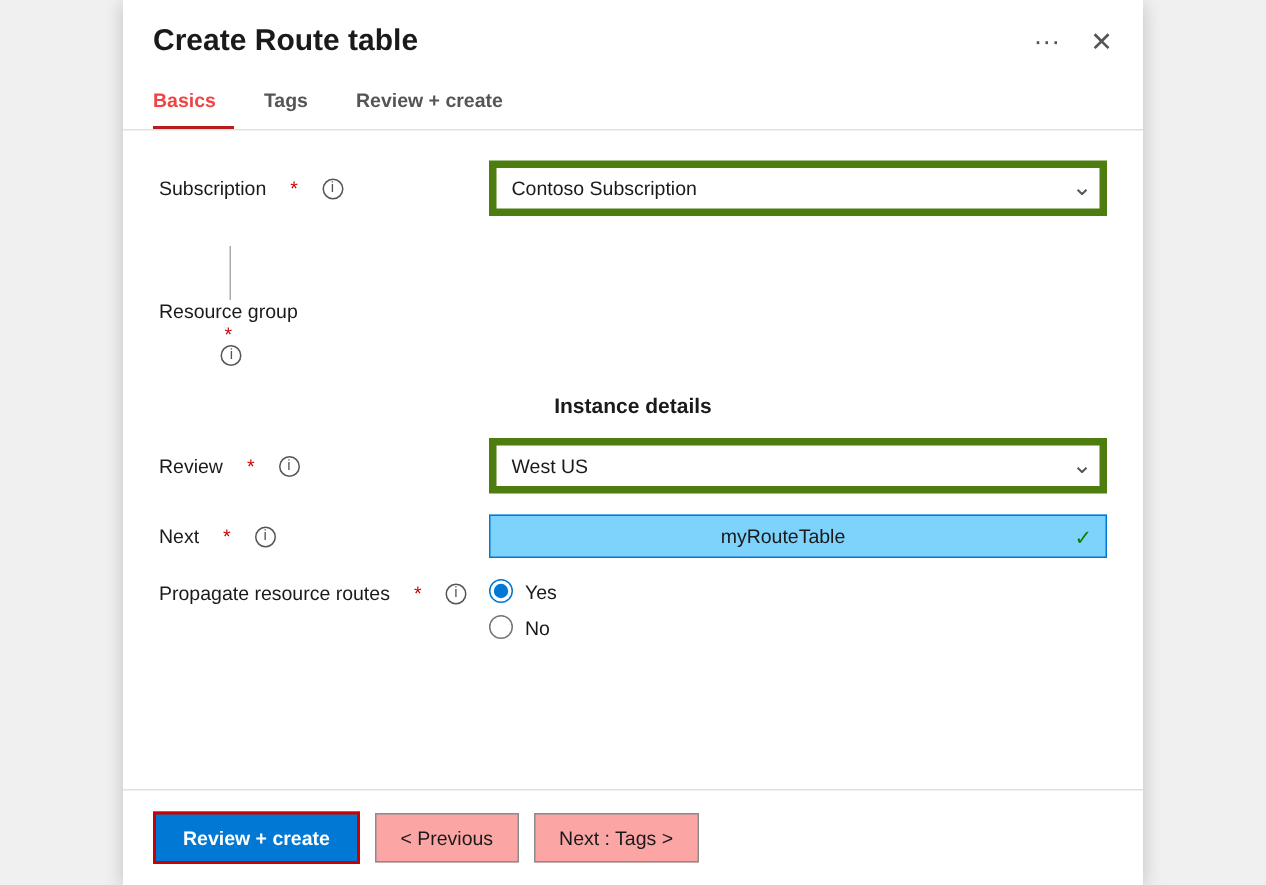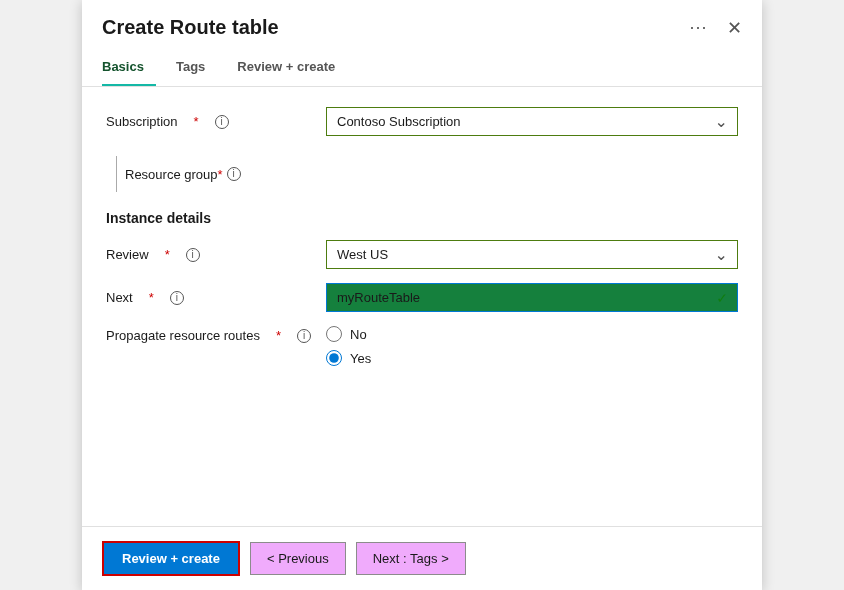--- a/index.html
+++ b/index.html
@@ -55,22 +55,22 @@
       padding: 8px 12px 10px 0;
       margin-right: 20px;
       font-size: 13px;
       cursor: pointer;
       color: #555;
       border-bottom: 2px solid transparent;
       text-decoration: none;
       font-weight: bold;
     }
     .tab.active {
-      color: #14532d;
-      border-bottom: 2px solid #14b8a6;
+      color: #ef4444;
+      border-bottom: 2px solid #b91c1c;
       font-weight: 600;
     }
     .content {
       flex: 1;
       padding: 20px 24px;
       overflow-y: auto;
     }
     .section-title {
       font-size: 14px;
       font-weight: 700;
@@ -113,21 +113,21 @@
       cursor: pointer;
       line-height: 1;
     }
     .field-control {
       flex: 1;
       max-width: 450px;
     }
     .select-box {
       width: 100%;
       padding: 6px 18px 6px 10px;
-      border: 1px solid #4d7c0f;
+      border: 5px solid #4d7c0f;
       background: #fff;
       font-size: 13px;
       appearance: none;
       -webkit-appearance: none;
       cursor: pointer;
       position: relative;
       color: #1a1a1a;
     }
     .select-wrapper {
       position: relative;
@@ -140,23 +140,24 @@
       top: 50%;
       transform: translateY(-55%);
       font-size: 16px;
       color: #555;
       pointer-events: none;
     }
     .input-box {
       width: 100%;
       padding: 6px 30px 6px 10px;
       border: 1px solid #0078d4;
-      background: #15803d;
-      font-size: 13px;
-      color: #1a1a1a;
+      background: #7dd3fc;
+      font-size: 13px;
+      color: #1a1a1a;
+      text-align: center;
     }
     .input-wrapper {
       position: relative;
       width: 100%;
     }
     .input-check {
       position: absolute;
       right: 10px;
       top: 50%;
       transform: translateY(-50%);
@@ -168,20 +169,21 @@
       font-size: 13px;
       text-decoration: none;
       cursor: pointer;
       display: block;
       margin-top: 4px;
       margin-left: 220px;
     }
     .instance-section {
       margin-top: 18px;
       margin-bottom: 14px;
+      text-align: center;
     }
     .radio-group {
       display: flex;
       flex-direction: column;
       gap: 8px;
     }
     .radio-option {
       display: flex;
       align-items: center;
       gap: 8px;
@@ -211,21 +213,21 @@
     .btn-primary {
       background: #0078d4;
       color: #fff;
       border: 2px solid #c00;
       padding: 8px 18px;
       font-size: 13px;
       font-weight: 600;
       cursor: pointer;
     }
     .btn-secondary {
-      background: #f0abfc;
+      background: #fca5a5;
       color: #1a1a1a;
       border: 1px solid #8c8c8c;
       padding: 8px 16px;
       font-size: 13px;
       cursor: pointer;
     }
   </style>
 </head>
 <body>
 
@@ -256,21 +258,21 @@
         <div class="select-wrapper">
           <select class="select-box">
             <option>Contoso Subscription</option>
           </select>
         </div>
       </div>
     </div>
 
     <div class="field-row" style="align-items:flex-start;">
       <div class="field-label" style="padding-top:6px;">
-        <div style="display:flex;align-items:center;">
+        <div style="display:flex;align-items:center;flex-direction:column;">
           <div style="width:1px;background:#aaa;height:36px;margin-right:8px;margin-left:10px;"></div>
           <span>Resource group</span>
           <span class="required">*</span>
           <span class="info-icon" style="margin-left:4px;">i</span>
         </div>
       </div>
     </div>
 
     <div class="instance-section">
       <div class="section-title">Instance details</div>
@@ -306,26 +308,26 @@
     </div>
 
     <div class="field-row propagate-row" style="align-items:flex-start;">
       <div class="field-label" style="padding-top:2px;">
         <span>Propagate resource routes</span>
         <span class="required">*</span>
         <span class="info-icon">i</span>
       </div>
       <div class="field-control radio-group">
         <label class="radio-option">
+          <input type="radio" name="propagate" checked="" style="">
+          <span>Yes</span>
+        </label>
+        <label class="radio-option">
           <input type="radio" name="propagate" style="">
           <span>No</span>
-        </label>
-        <label class="radio-option">
-          <input type="radio" name="propagate" checked="" style="">
-          <span>Yes</span>
         </label>
       </div>
     </div>
   </div>
 
   <div class="footer">
     <button class="btn-primary">Review + create</button>
     <button class="btn-secondary">&lt; Previous</button>
     <button class="btn-secondary">Next : Tags &gt;</button>
   </div>

